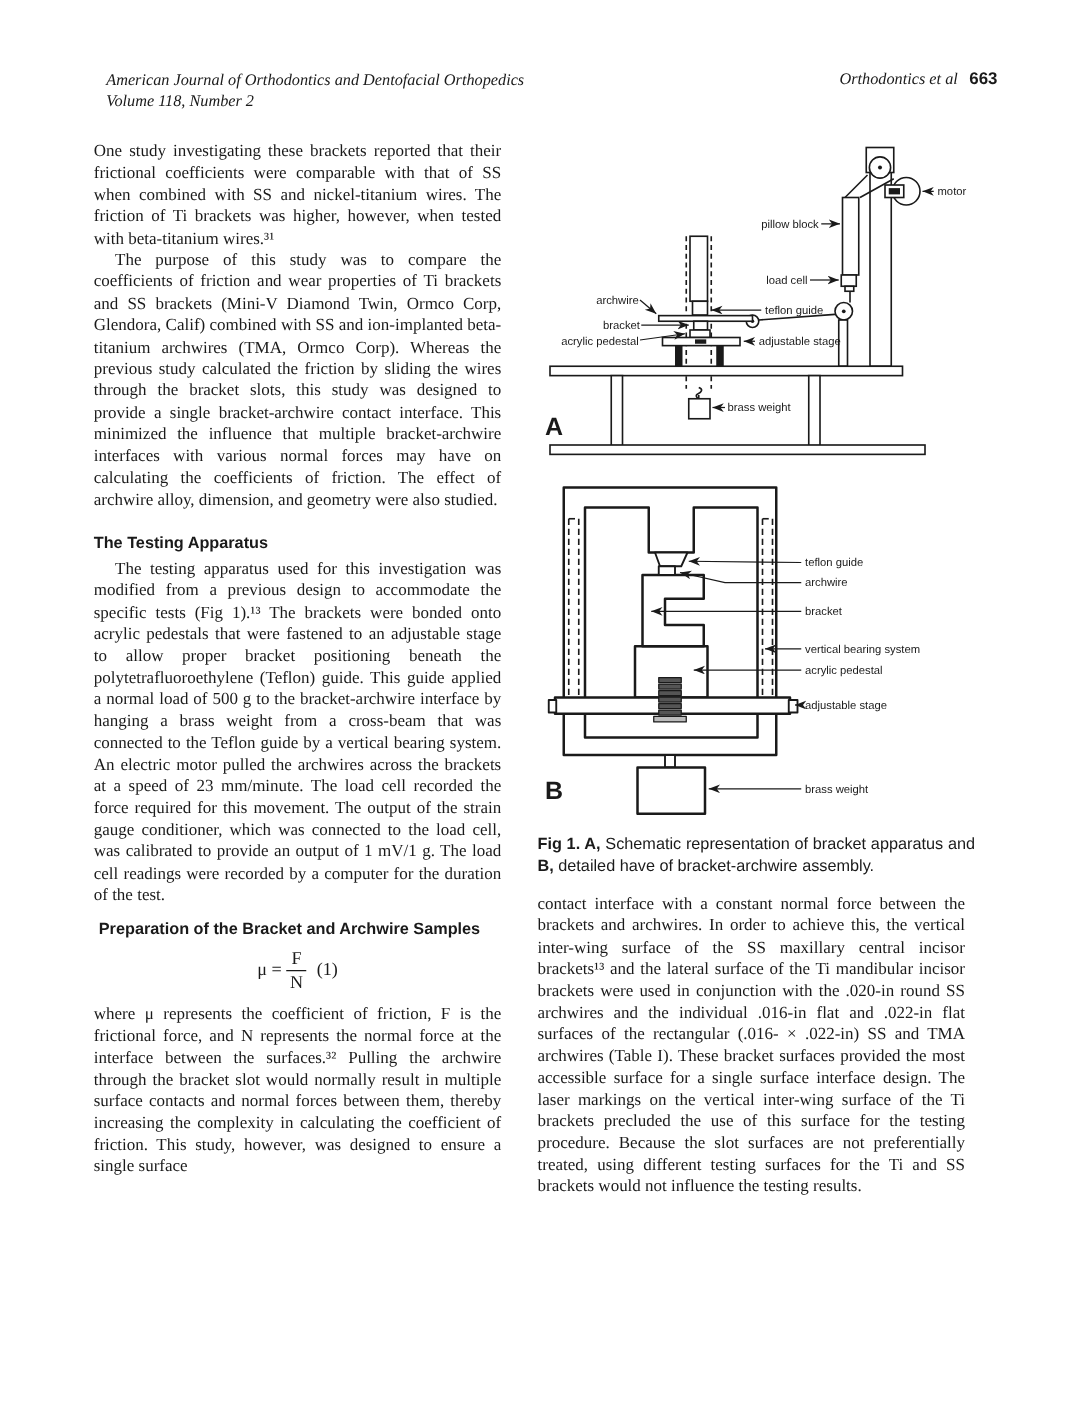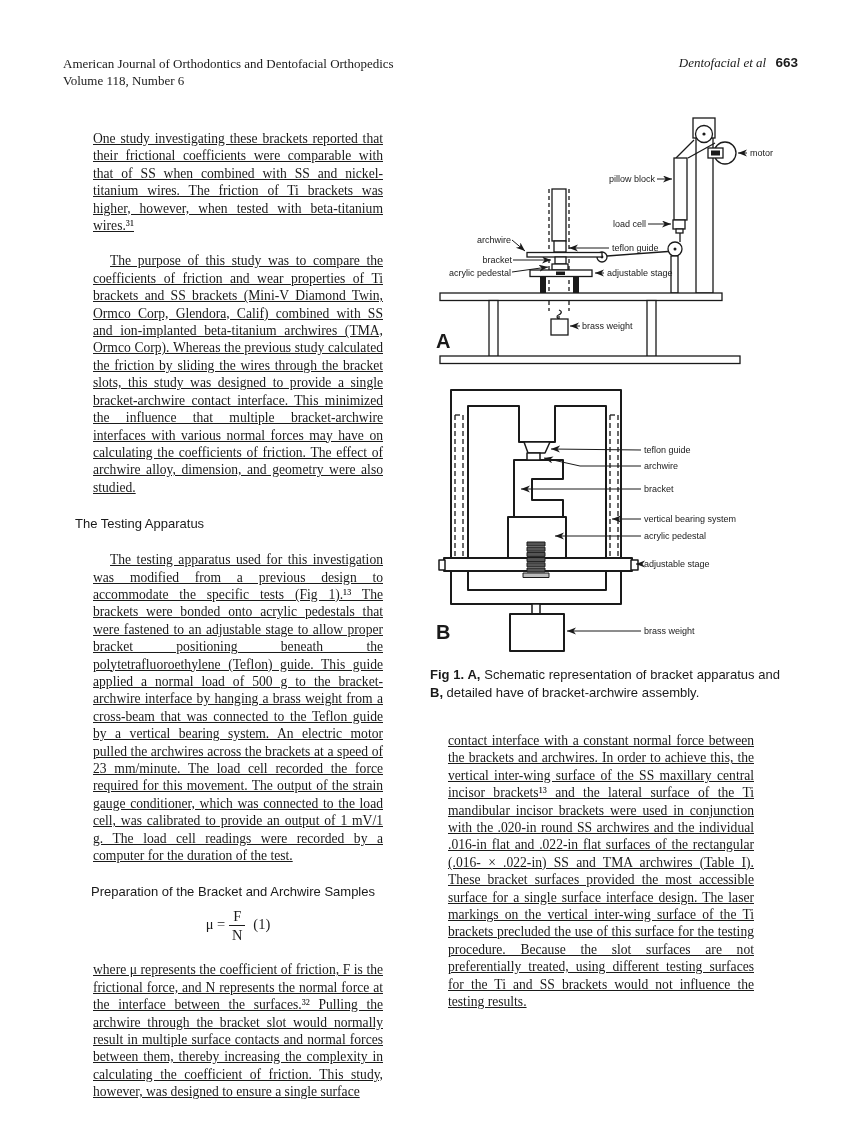--- a/index.html
+++ b/index.html
@@ -3,55 +3,55 @@
 <meta charset="utf-8">
 <style>
   html,body{margin:0;padding:0;}
   body{
     width:866px;height:1122px;position:relative;background:#ffffff;
     color:#1a1a1a;font-family:"Liberation Serif",serif;
     -webkit-font-smoothing:antialiased;
   }
   .abs{position:absolute;}
   
-  .header-left{left:63px;top:55px;width:430px;font-size:13px;line-height:17px;}
+  .header-left{left:85px;top:55px;width:430px;font-style:italic;font-size:13px;line-height:17px;}
   .header-right{left:600px;top:55px;width:198px;text-align:right;font-size:13px;}
   .header-right .authors{font-style:italic;}
   .header-right .pagenum{font-family:"Liberation Sans",sans-serif;font-weight:bold;font-size:13.5px;margin-left:6px;text-align:right;}
   
   .body-text{font-size:13.6px;line-height:17.4px;text-align:justify;}
   .left-col{left:75px;top:112px;width:326px;}
   .right-para{left:430px;top:714px;width:342px;}
-  p{margin:18px;text-decoration:underline;}
+  p{margin:0;}
   p.ind{text-indent:17px;}
   h3.sec{font-family:"Liberation Sans",sans-serif;font-size:14px;font-weight:bold;margin:11px 0 0 0;line-height:20px;white-space:nowrap;}
-  h4.sub{font-family:"Liberation Sans",sans-serif;font-size:13px;font-weight:normal;margin:0 0 3px 0;line-height:19px;white-space:nowrap;}
-  h4.sub2{font-family:"Liberation Sans",sans-serif;font-size:13px;font-weight:normal;margin:9px 0 6px 16px;line-height:19px;white-space:nowrap;}
+  h4.sub{font-family:"Liberation Sans",sans-serif;font-size:13px;font-weight:bold;margin:16px 0 3px 0;line-height:19px;white-space:nowrap;}
+  h4.sub2{font-family:"Liberation Sans",sans-serif;font-size:13px;font-weight:bold;margin:9px 0 6px 4px;line-height:19px;white-space:nowrap;}
   
   .equation{margin:7px 0 8px 0;text-align:center;font-size:14.5px;}
   .frac{display:inline-block;vertical-align:middle;text-align:center;margin:0 4px;}
   .frac .num{display:block;border-bottom:1.2px solid #1a1a1a;padding:0 4px 1px 4px;line-height:16px;}
   .frac .den{display:block;padding-top:1px;line-height:16px;}
   .eq-tag{margin-left:4px;}
   
   .fig-a{left:428px;top:110px;}
   .fig-b{left:428px;top:372px;}
   .caption{left:430px;top:666px;width:350px;font-family:"Liberation Sans",sans-serif;font-size:13px;line-height:18px;text-align:justify;}
   .fig-label{font-family:"Liberation Sans",sans-serif;font-size:9px;fill:#1a1a1a;}
   .fig-letter{font-family:"Liberation Sans",sans-serif;font-size:20px;font-weight:bold;fill:#1a1a1a;}
 </style>
 </head>
 <body>
 
 <div class="abs header-left">
   <div>American Journal of Orthodontics and Dentofacial Orthopedics</div>
-  <div>Volume 118, Number 6</div>
+  <div>Volume 118, Number 2</div>
 </div>
 <div class="abs header-right">
-  <span class="authors">Dentofacial et al</span>
+  <span class="authors">Orthodontics et al</span>
   <span class="pagenum">663</span>
 </div>
 
 <div class="abs left-col body-text">
   <p>One study investigating these brackets reported that their frictional coefficients were comparable with that of SS when combined with SS and nickel-titanium wires. The friction of Ti brackets was higher, however, when tested with beta-titanium wires.³¹</p>
   <p class="ind">The purpose of this study was to compare the coefficients of friction and wear properties of Ti brackets and SS brackets (Mini-V Diamond Twin, Ormco Corp, Glendora, Calif) combined with SS and ion-implanted beta-titanium archwires (TMA, Ormco Corp). Whereas the previous study calculated the friction by sliding the wires through the bracket slots, this study was designed to provide a single bracket-archwire contact interface. This minimized the influence that multiple bracket-archwire interfaces with various normal forces may have on calculating the coefficients of friction. The effect of archwire alloy, dimension, and geometry were also studied.</p>
   <h4 class="sub">The Testing Apparatus</h4>
   <p class="ind">The testing apparatus used for this investigation was modified from a previous design to accommodate the specific tests (Fig 1).¹³ The brackets were bonded onto acrylic pedestals that were fastened to an adjustable stage to allow proper bracket positioning beneath the polytetrafluoroethylene (Teflon) guide. This guide applied a normal load of 500 g to the bracket-archwire interface by hanging a brass weight from a cross-beam that was connected to the Teflon guide by a vertical bearing system. An electric motor pulled the archwires across the brackets at a speed of 23 mm/minute. The load cell recorded the force required for this movement. The output of the strain gauge conditioner, which was connected to the load cell, was calibrated to provide an output of 1 mV/1 g. The load cell readings were recorded by a computer for the duration of the test.</p>
   <h4 class="sub2">Preparation of the Bracket and Archwire Samples</h4>
   <div class="equation">

